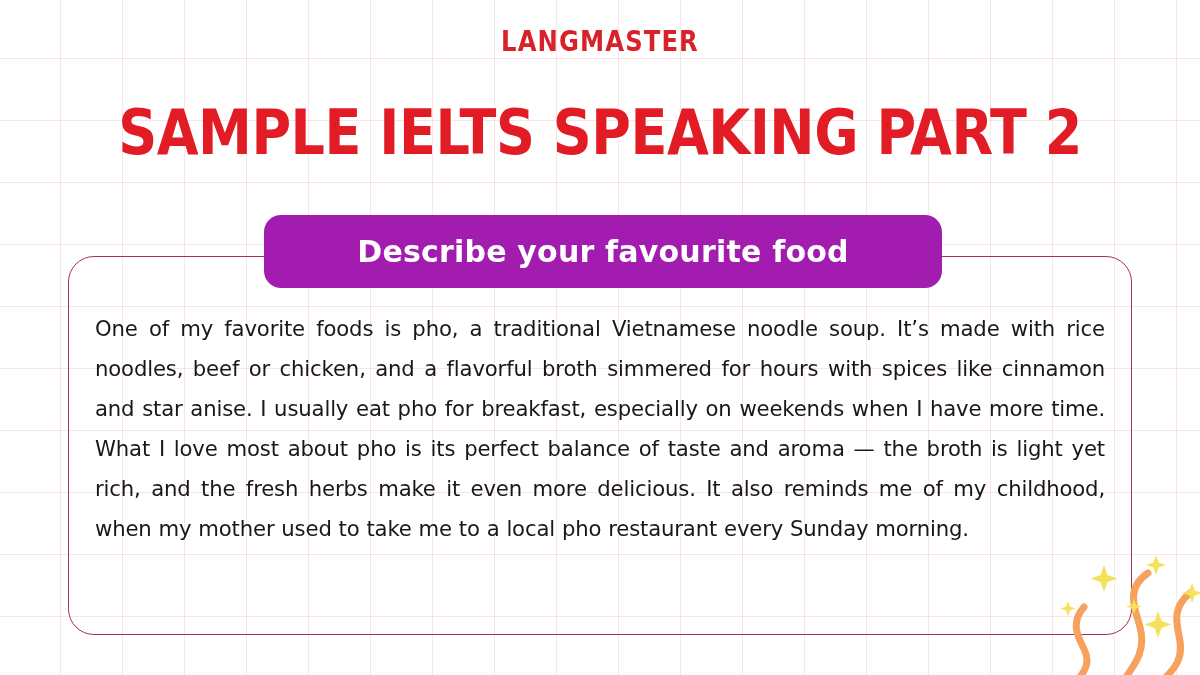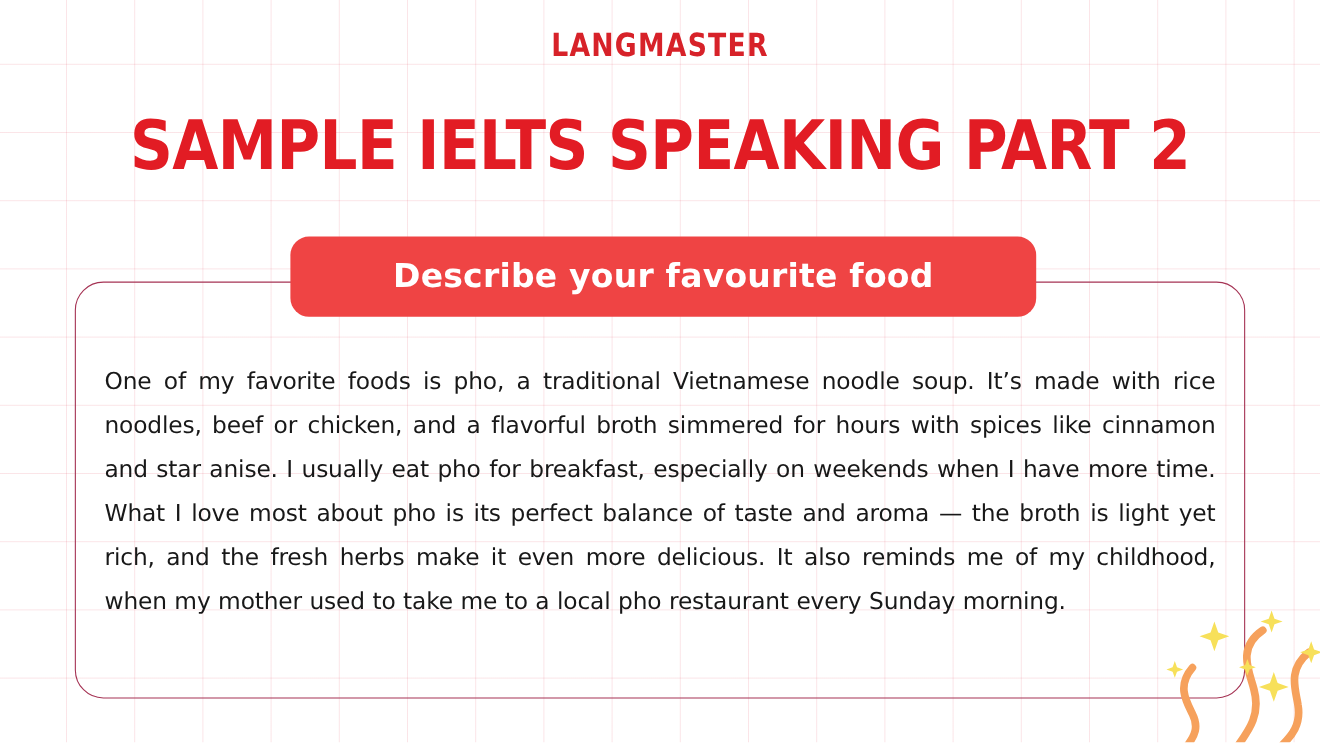--- a/index.html
+++ b/index.html
@@ -83,42 +83,42 @@
     background: transparent;
   }
 
   
   #question-banner {
     position: absolute;
     left: 264px;
     top: 215px;
     width: 678px;
     height: 73px;
-    background: #ef4444;
+    background: #a21caf;
     border-radius: 17px;
     display: flex;
     align-items: center;
     justify-content: center;
     z-index: 4;
   }
   #question-banner-text {
     color: #ffffff;
     font-family: "DejaVu Sans", "Liberation Sans", sans-serif;
     font-weight: 700;
     font-size: 30px;
     letter-spacing: 0.2px;
     white-space: nowrap;
     line-height: 1;
   }
 
   
   #answer-text {
     position: absolute;
     left: 95px;
-    top: 327px;
+    top: 309px;
     width: 1010px;
     font-family: "DejaVu Sans", "Liberation Sans", sans-serif;
     font-size: 21.2px;
     line-height: 40px;
     color: #181818;
     text-align: justify;
     text-justify: inter-word;
     letter-spacing: -0.15px;
     word-spacing: 0.3px;
   }

